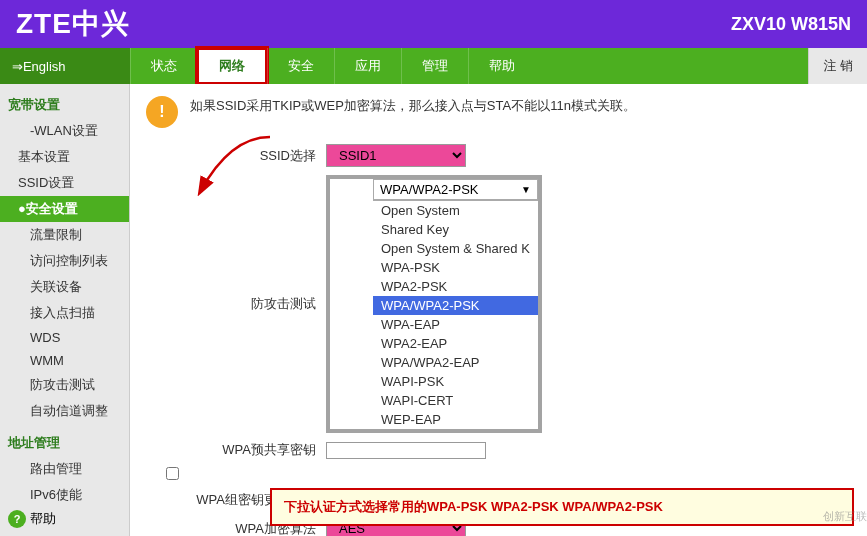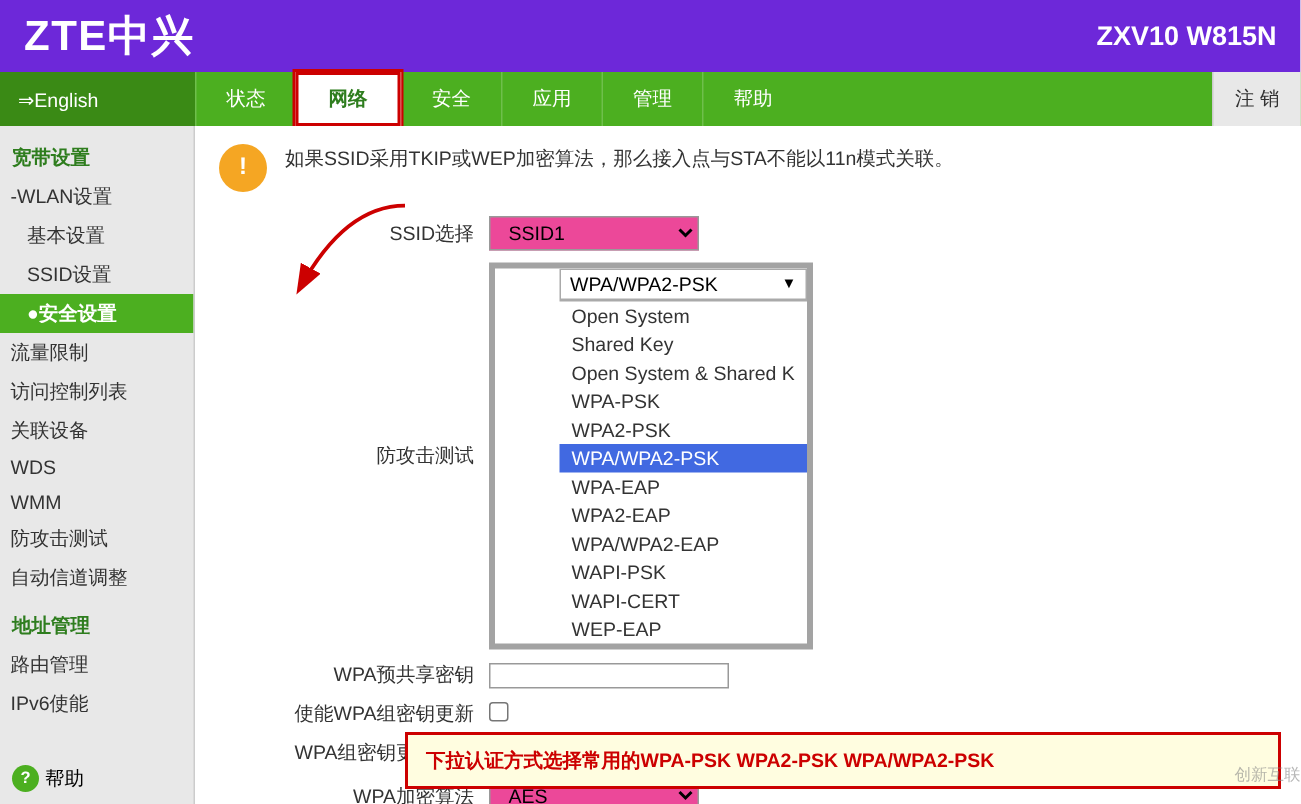--- a/index.html
+++ b/index.html
@@ -16,21 +16,21 @@
     .nav-item { color: white; display: flex; align-items: center; padding: 0 20px; cursor: pointer; font-size: 13px; border-left: 1px solid rgba(255,255,255,0.2); }
     .nav-item.active { background: white; color: #2e7d1e; font-weight: bold; border: 2px solid #cc0000; }
     .nav-item-logout { margin-left: auto; background: #e8e8e8; color: #333; padding: 0 14px; border-left: 1px solid #ccc; display: flex; align-items: center; cursor: pointer; }
 
     
     .main { display: flex; height: calc(536px - 84px); }
 
     
     .sidebar { width: 130px; background: #e8e8e8; border-right: 1px solid #ccc; padding: 8px 0; overflow-y: auto; }
     .sidebar-section-title { color: #2e7d1e; font-weight: bold; padding: 4px 8px; font-size: 13px; }
-    .sidebar-item { padding: 4px 8px 4px 7px; cursor: pointer; font-size: 13px; color: #333; display: flex; align-items: center; }
+    .sidebar-item { padding: 4px 8px 4px 30px; cursor: pointer; font-size: 13px; color: #333; display: flex; align-items: center; }
     .sidebar-item.active { background: #4caf20; color: white; font-weight: bold; }
     .sidebar-item.sub { padding-left: 18px; }
     .sidebar-divider { height: 6px; }
     .help-icon { width: 18px; height: 18px; background: #4caf20; border-radius: 50%; color: white; display: flex; align-items: center; justify-content: center; font-size: 11px; font-weight: bold; margin-right: 4px; }
 
     
     .content { flex: 1; background: white; padding: 12px 16px; position: relative; overflow-y: auto; }
 
     
     .info-box { display: flex; align-items: flex-start; margin-bottom: 16px; }
@@ -84,20 +84,21 @@
 
   <div class="sidebar" style="position:relative;">
     <div class="sidebar-section-title">宽带设置</div>
     <div class="sidebar-item">-WLAN设置</div>
     <div class="sidebar-item sub">基本设置</div>
     <div class="sidebar-item sub">SSID设置</div>
     <div class="sidebar-item sub active">●安全设置</div>
     <div class="sidebar-item">流量限制</div>
     <div class="sidebar-item">访问控制列表</div>
     <div class="sidebar-item">关联设备</div>
+    <div class="sidebar-item">接入点扫描</div>
     <div class="sidebar-item">WDS</div>
     <div class="sidebar-item">WMM</div>
     <div class="sidebar-item">防攻击测试</div>
     <div class="sidebar-item">自动信道调整</div>
     <div class="sidebar-divider"></div>
     <div class="sidebar-section-title">地址管理</div>
     <div class="sidebar-item">路由管理</div>
     <div class="sidebar-item">IPv6使能</div>
 
     <div style="position:absolute; bottom:8px; left:8px; display:flex; align-items:center; cursor:pointer;">
@@ -164,21 +165,20 @@
       </div>
 
       <div class="form-row" style="margin-top:4px;">
         <div class="form-label">WPA预共享密钥</div>
         <div class="form-control">
           <input type="password" style="width: 160px; font-size: 13px; border: 1px solid rgb(153, 153, 153);">
         </div>
       </div>
 
       <div class="form-row">
-        <div class="form-label">使能WPA组密钥更新</div>
         <div class="form-control">
           <input type="checkbox" style="">
         </div>
       </div>
 
       <div class="form-row">
         <div class="form-label">WPA组密钥更新间隔</div>
         <div class="form-control">
           <input type="text" style="width: 100px; font-size: 13px; border: 1px solid rgb(153, 153, 153);">
         </div>

